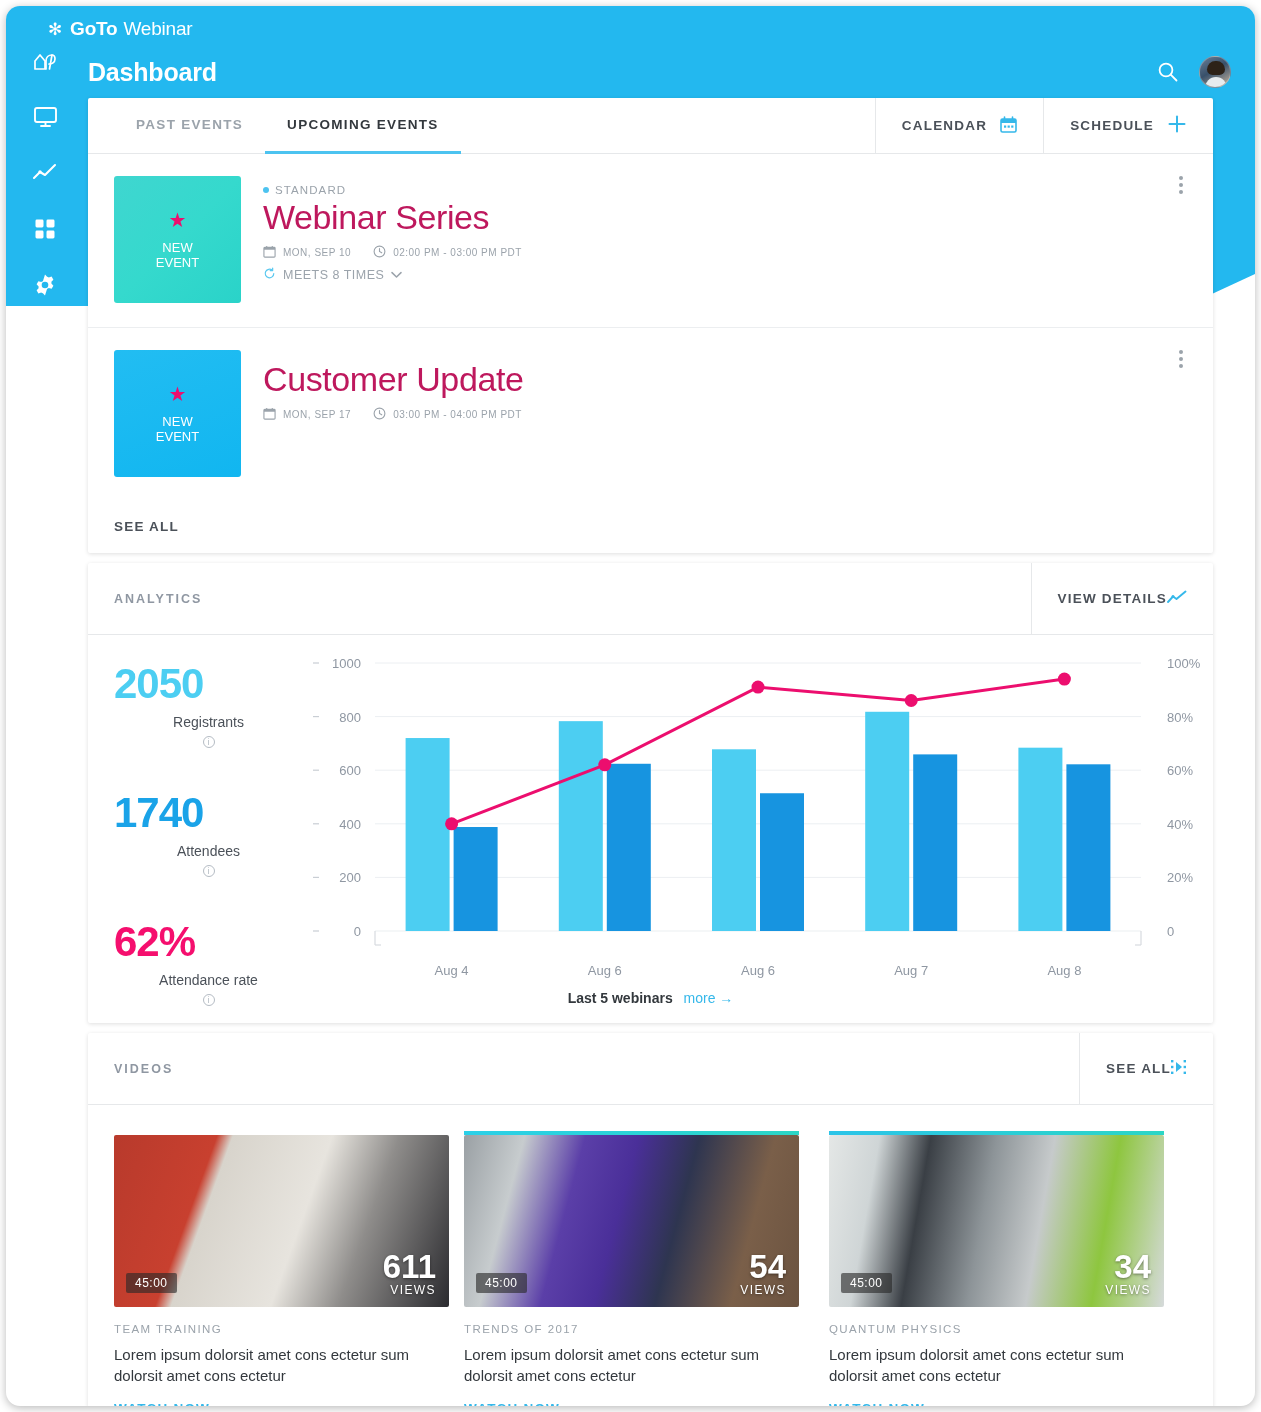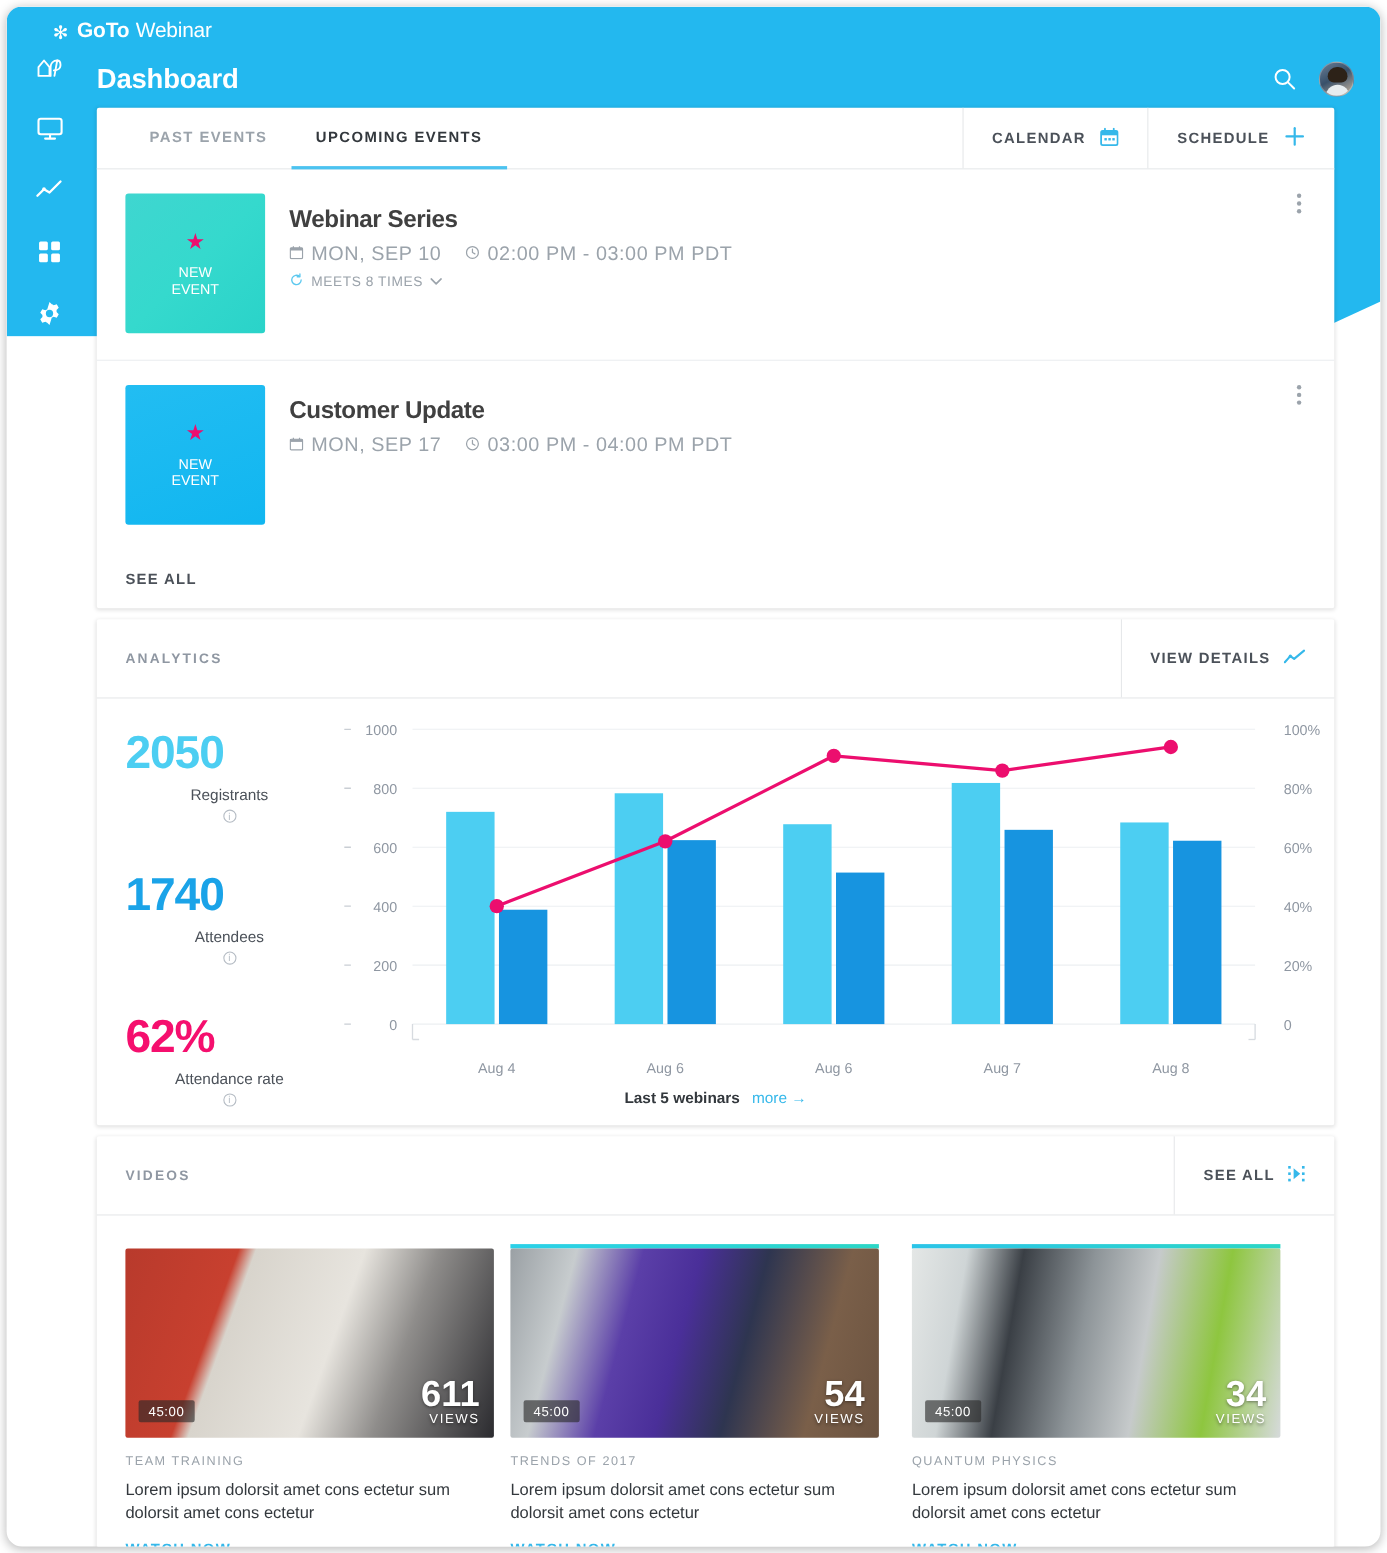--- a/index.html
+++ b/index.html
@@ -141,22 +141,22 @@
   .thumb-teal { background: linear-gradient(135deg,#3fd6d0 0%,#35d9cd 50%,#2ad3c9 100%); }
   .thumb-blue { background: linear-gradient(160deg,#22bdf2 0%,#11b6f0 100%); }
   .event-thumb .star { font-size: 20px; color: #ec0e6e; line-height: 1; margin-bottom: 10px; }
 
   .event-info { padding-top: 8px; flex: 1; }
   .event-type {
     font-size: 11.5px; letter-spacing: 1.1px; color: #9ba3ab; font-weight: 400;
     display: flex; align-items: center; gap: 6px; margin-bottom: 2px;
   }
   .dot { width: 6px; height: 6px; border-radius: 50%; background: #4cc3f0; display: inline-block; }
-  .event-title { font-size: 22px; font-weight: 700; color: #404040; letter-spacing: -0.4px; margin: 2px 0 8px; }
-  .event-meta { display: flex; align-items: center; gap: 22px; font-size: 18px; color: #9ba3ab; letter-spacing: .5px; }
+  .event-title { font-size: 34px; font-weight: 400; color: #be185d; letter-spacing: -0.4px; margin: 2px 0 8px; }
+  .event-meta { display: flex; align-items: center; gap: 22px; font-size: 10px; color: #9ba3ab; letter-spacing: .5px; }
   .meta-item { display: flex; align-items: center; gap: 7px; }
   .event-repeat { display: flex; align-items: center; gap: 7px; font-size: 12.5px; color: #9ba3ab; letter-spacing: .5px; margin-top: 7px; cursor: pointer; }
 
   .kebab {
     position: absolute; right: 30px; top: 22px;
     display: flex; flex-direction: column; gap: 3px; cursor: pointer;
   }
   .kebab i { width: 4px; height: 4px; border-radius: 50%; background: #9ba3ab; display: block; }
 
   .see-all-row {
@@ -167,21 +167,21 @@
 
   
   #analytics-panel { left: 82px; top: 557px; width: 1125px; height: 460px; }
   .section-head { position: relative; height: 72px; border-bottom: 1px solid #e6e8ea; display: flex; align-items: center; }
   .section-title {
     padding-left: 26px; font-size: 12.5px; font-weight: 700;
     letter-spacing: 2px; color: #8f97a2;
   }
   .section-action {
     margin-left: auto; align-self: stretch;
-    display: flex; align-items: center; gap: 12px;
+    display: flex; align-items: center; 
     padding: 0 26px;
     border-left: 1px solid #e6e8ea;
     font-size: 13.5px; font-weight: 700; letter-spacing: 1.2px; color: #4b5159; cursor: pointer;
   }
 
   .analytics-body { display: flex; padding: 14px 0 0 0; height: 387px; position: relative; }
   .kpis { width: 215px; padding: 14px 0 0 26px; }
   .kpi { margin-bottom: 44px; }
   .kpi-value { font-size: 42px; font-weight: 700; letter-spacing: -1px; line-height: 1; }
   .kpi-label { font-size: 14px; color: #4b5159; margin-top: 9px; display: flex; align-items: center; gap: 6px; flex-direction: column; }
@@ -327,20 +327,24 @@
       </div>
     </div>
 
     <div class="event-row">
       <div class="event-thumb thumb-teal">
         <span class="star">★</span>
         <span>NEW</span>
         <span>EVENT</span>
       </div>
       <div class="event-info">
+        <div class="event-type">
+          <span class="dot"></span>
+          <span>STANDARD</span>
+        </div>
         <div class="event-title">Webinar Series</div>
         <div class="event-meta">
           <span class="meta-item">
             <span><svg width="13" height="13" viewBox="0 0 14 14">
                     <rect x="1" y="2.5" width="12" height="10.5" rx="1" fill="none" stroke="#9ba3ab" stroke-width="1.2"></rect>
                     <rect x="1" y="2.5" width="12" height="2.6" fill="#9ba3ab"></rect>
                     <line x1="4" y1="1" x2="4" y2="3.3" stroke="#9ba3ab" stroke-width="1.2"></line>
                     <line x1="10" y1="1" x2="10" y2="3.3" stroke="#9ba3ab" stroke-width="1.2"></line>
                   </svg></span>
             <span>MON, SEP 10</span>

